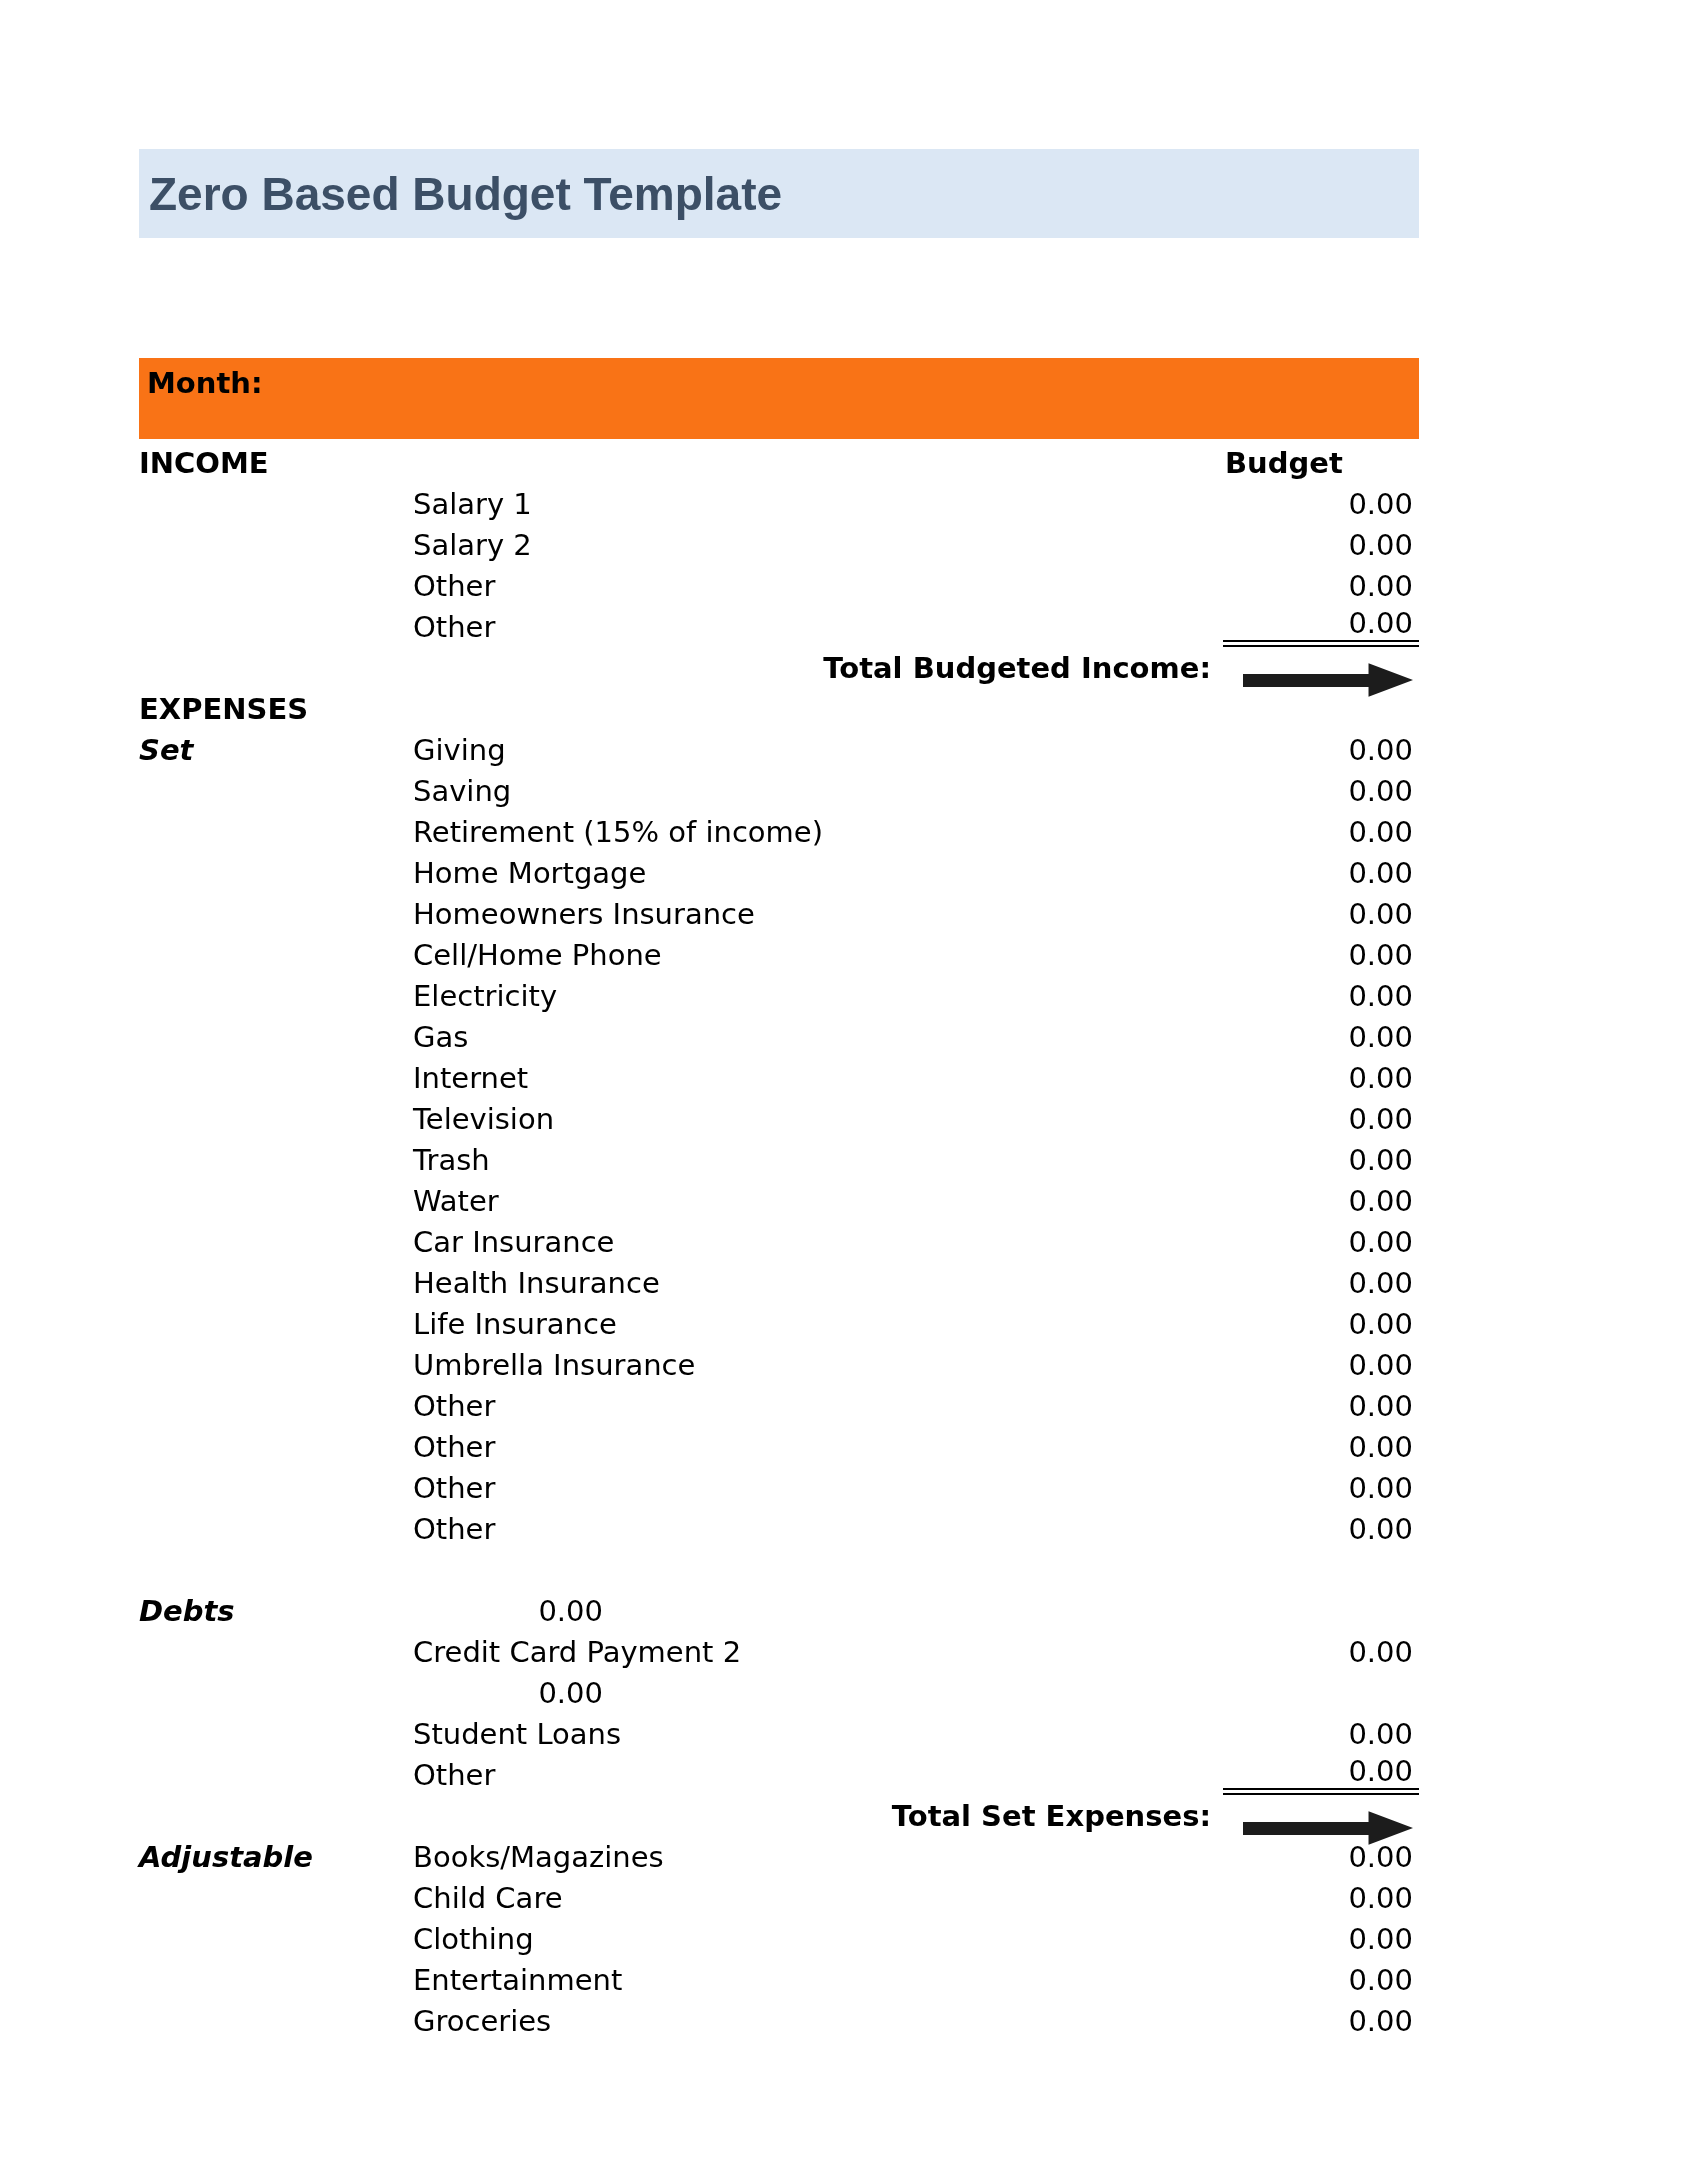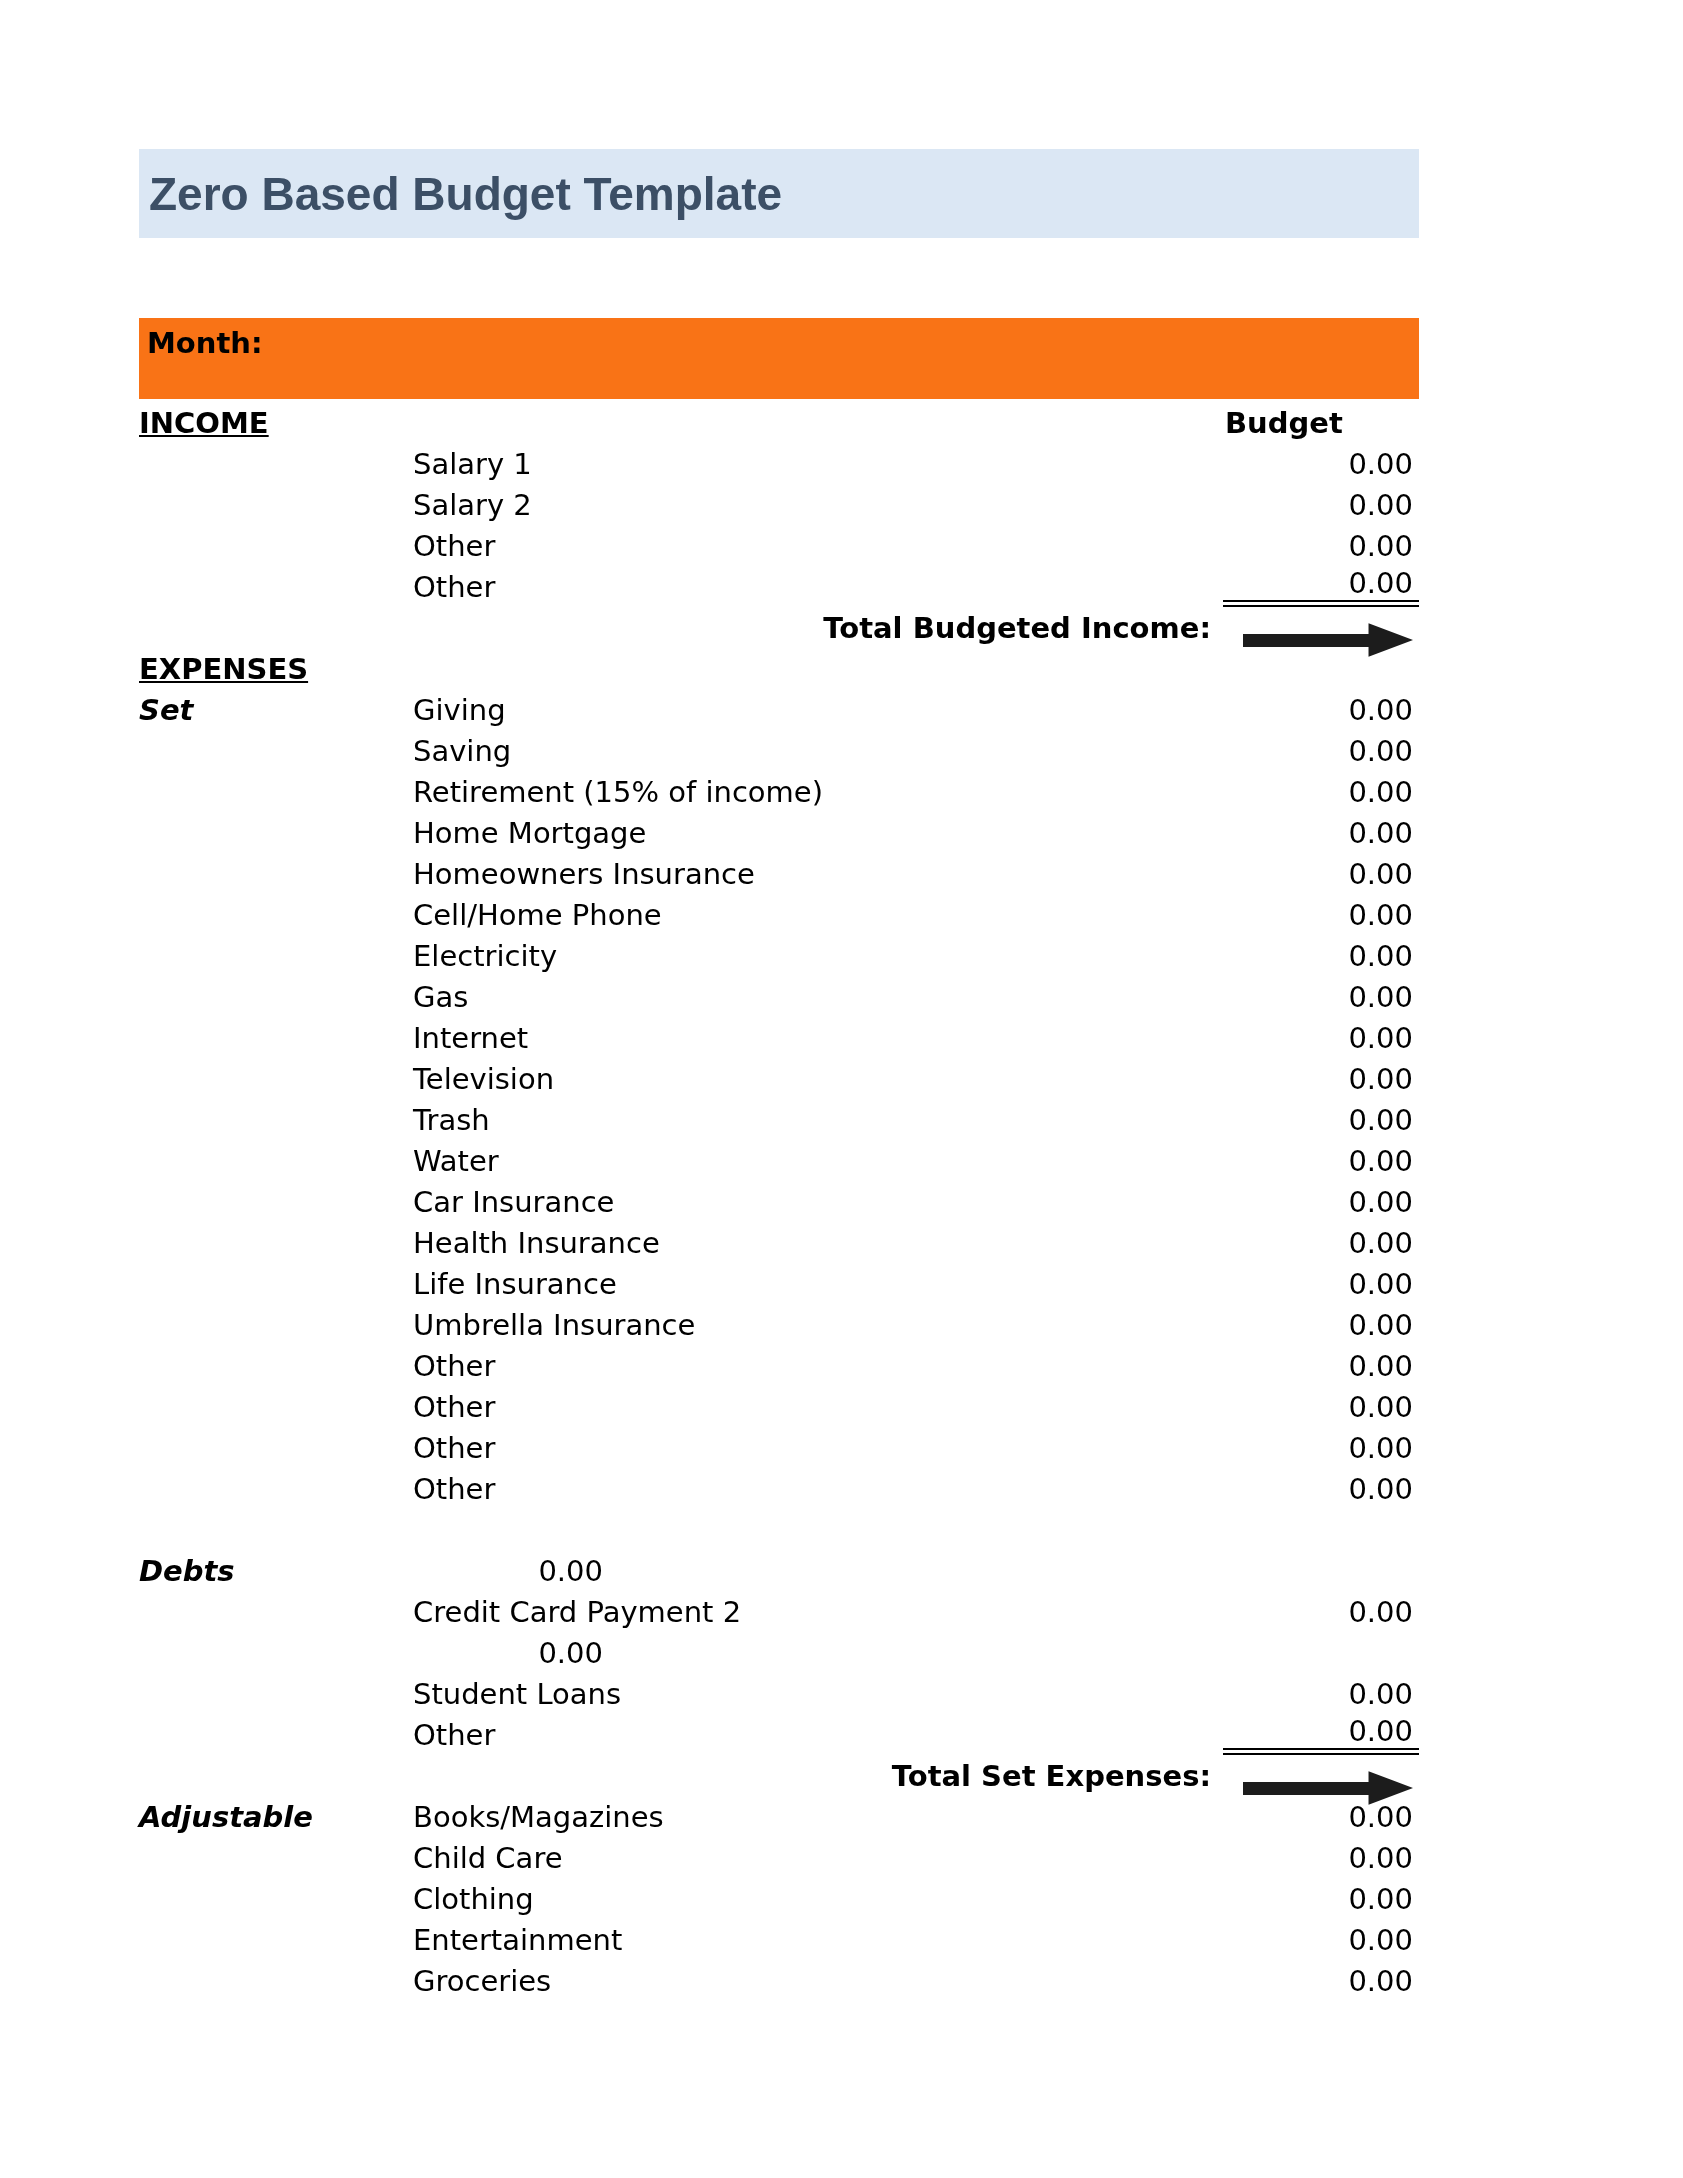--- a/index.html
+++ b/index.html
@@ -17,21 +17,21 @@
     width:1280px;
   }
   .top-spacer{height:149px;}
   .title-bar{
     height:89px;
     background:#dbe7f4;
     display:flex;
     align-items:center;
     padding-left:10px;
     box-sizing:border-box;
-    margin-bottom:80px;
+    margin-bottom:120px;
   }
   .title-bar h1{
     margin:0;
     font-family:"Liberation Sans",sans-serif;
     font-size:46px;
     font-weight:bold;
     color:#3c4f66;
   }
   .month-bar{
     height:81px;
@@ -46,21 +46,21 @@
     height:41px;
     align-items:stretch;
   }
   .cA{width:274px;flex:none;display:flex;align-items:center;}
   .cB{flex:1;display:flex;align-items:center;}
   .cAB{width:1084px;flex:none;display:flex;align-items:center;justify-content:flex-end;padding-right:12px;box-sizing:border-box;font-weight:bold;}
   .cC{width:196px;flex:none;display:flex;align-items:center;justify-content:flex-end;padding-right:6px;box-sizing:border-box;}
   .cC.hdr{justify-content:flex-start;padding-left:2px;font-weight:bold;}
   .cC.dbl{border-bottom:7px double #000000;}
   .cC.arrow-cell{overflow:visible;}
-  .bold{font-weight:bold;text-decoration:underline;}
+  .bold{font-weight:bold;}
   .bi{font-weight:bold;font-style:italic;}
   .arrow-icon{transform:translateY(12px);}
   .arrow-icon polygon{fill:#1c1c1c;}
 </style>
 </head>
 <body>
 
 <div class="page">
   <div class="top-spacer"></div>
   <div class="content">

